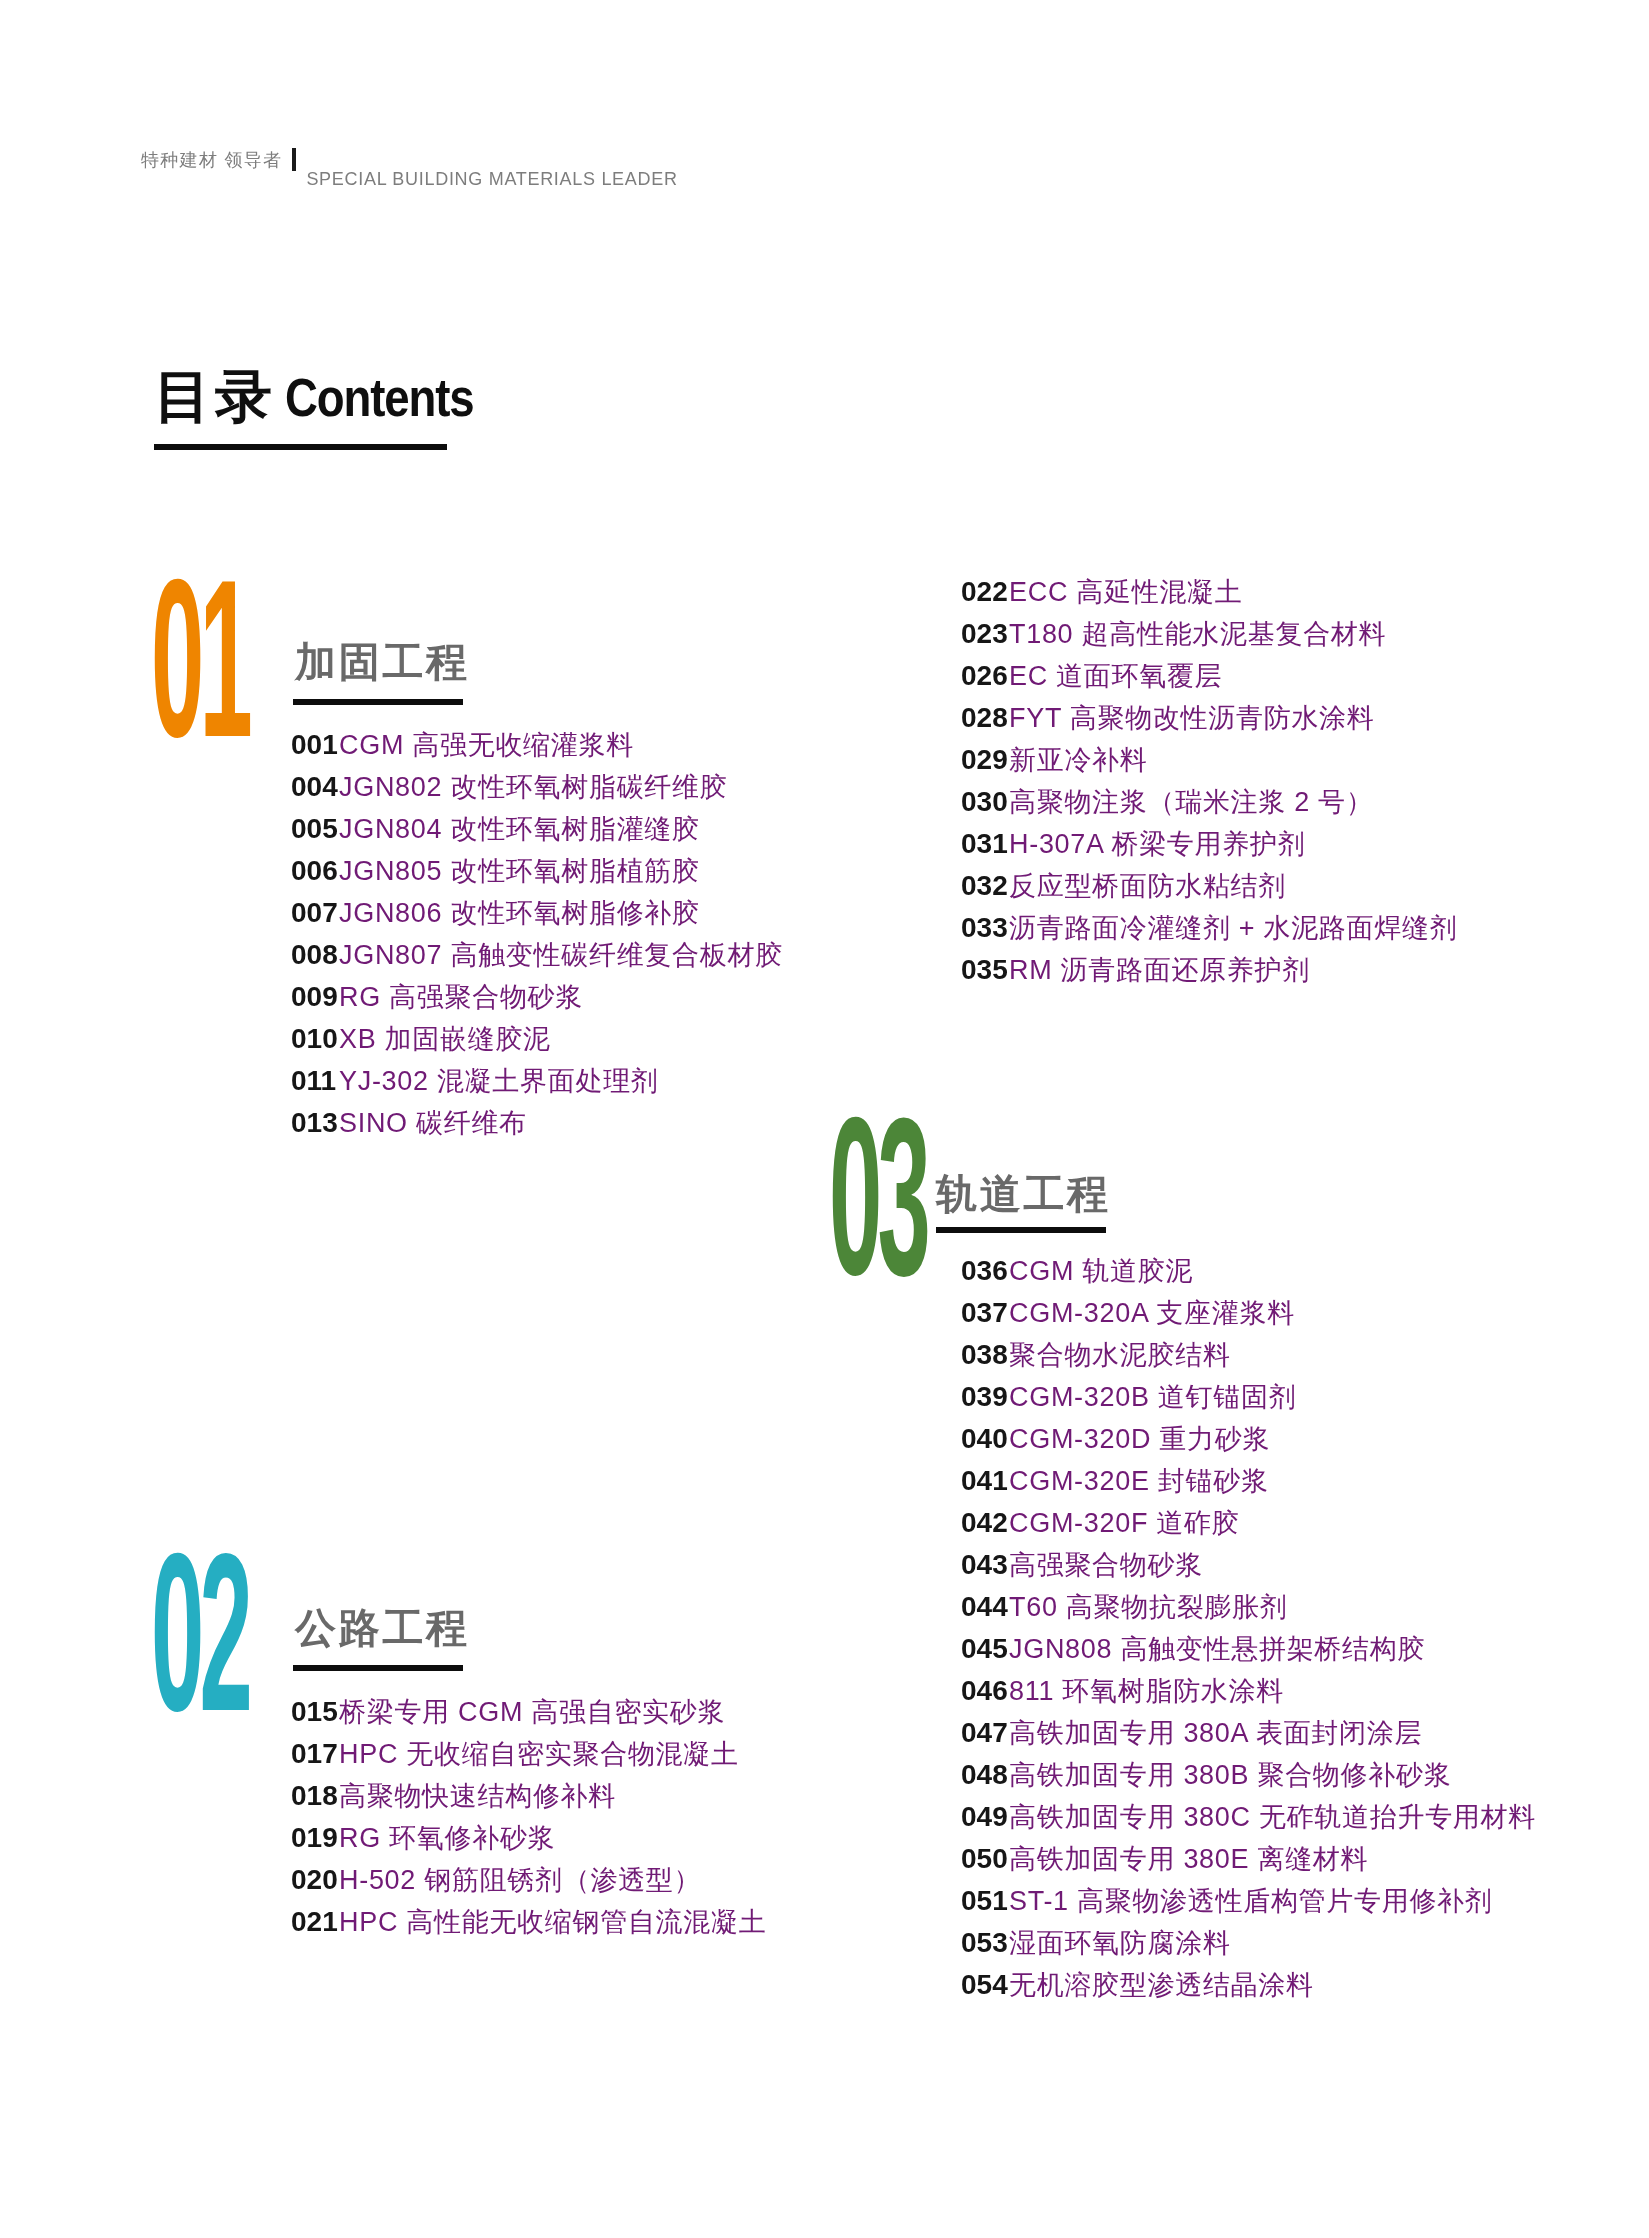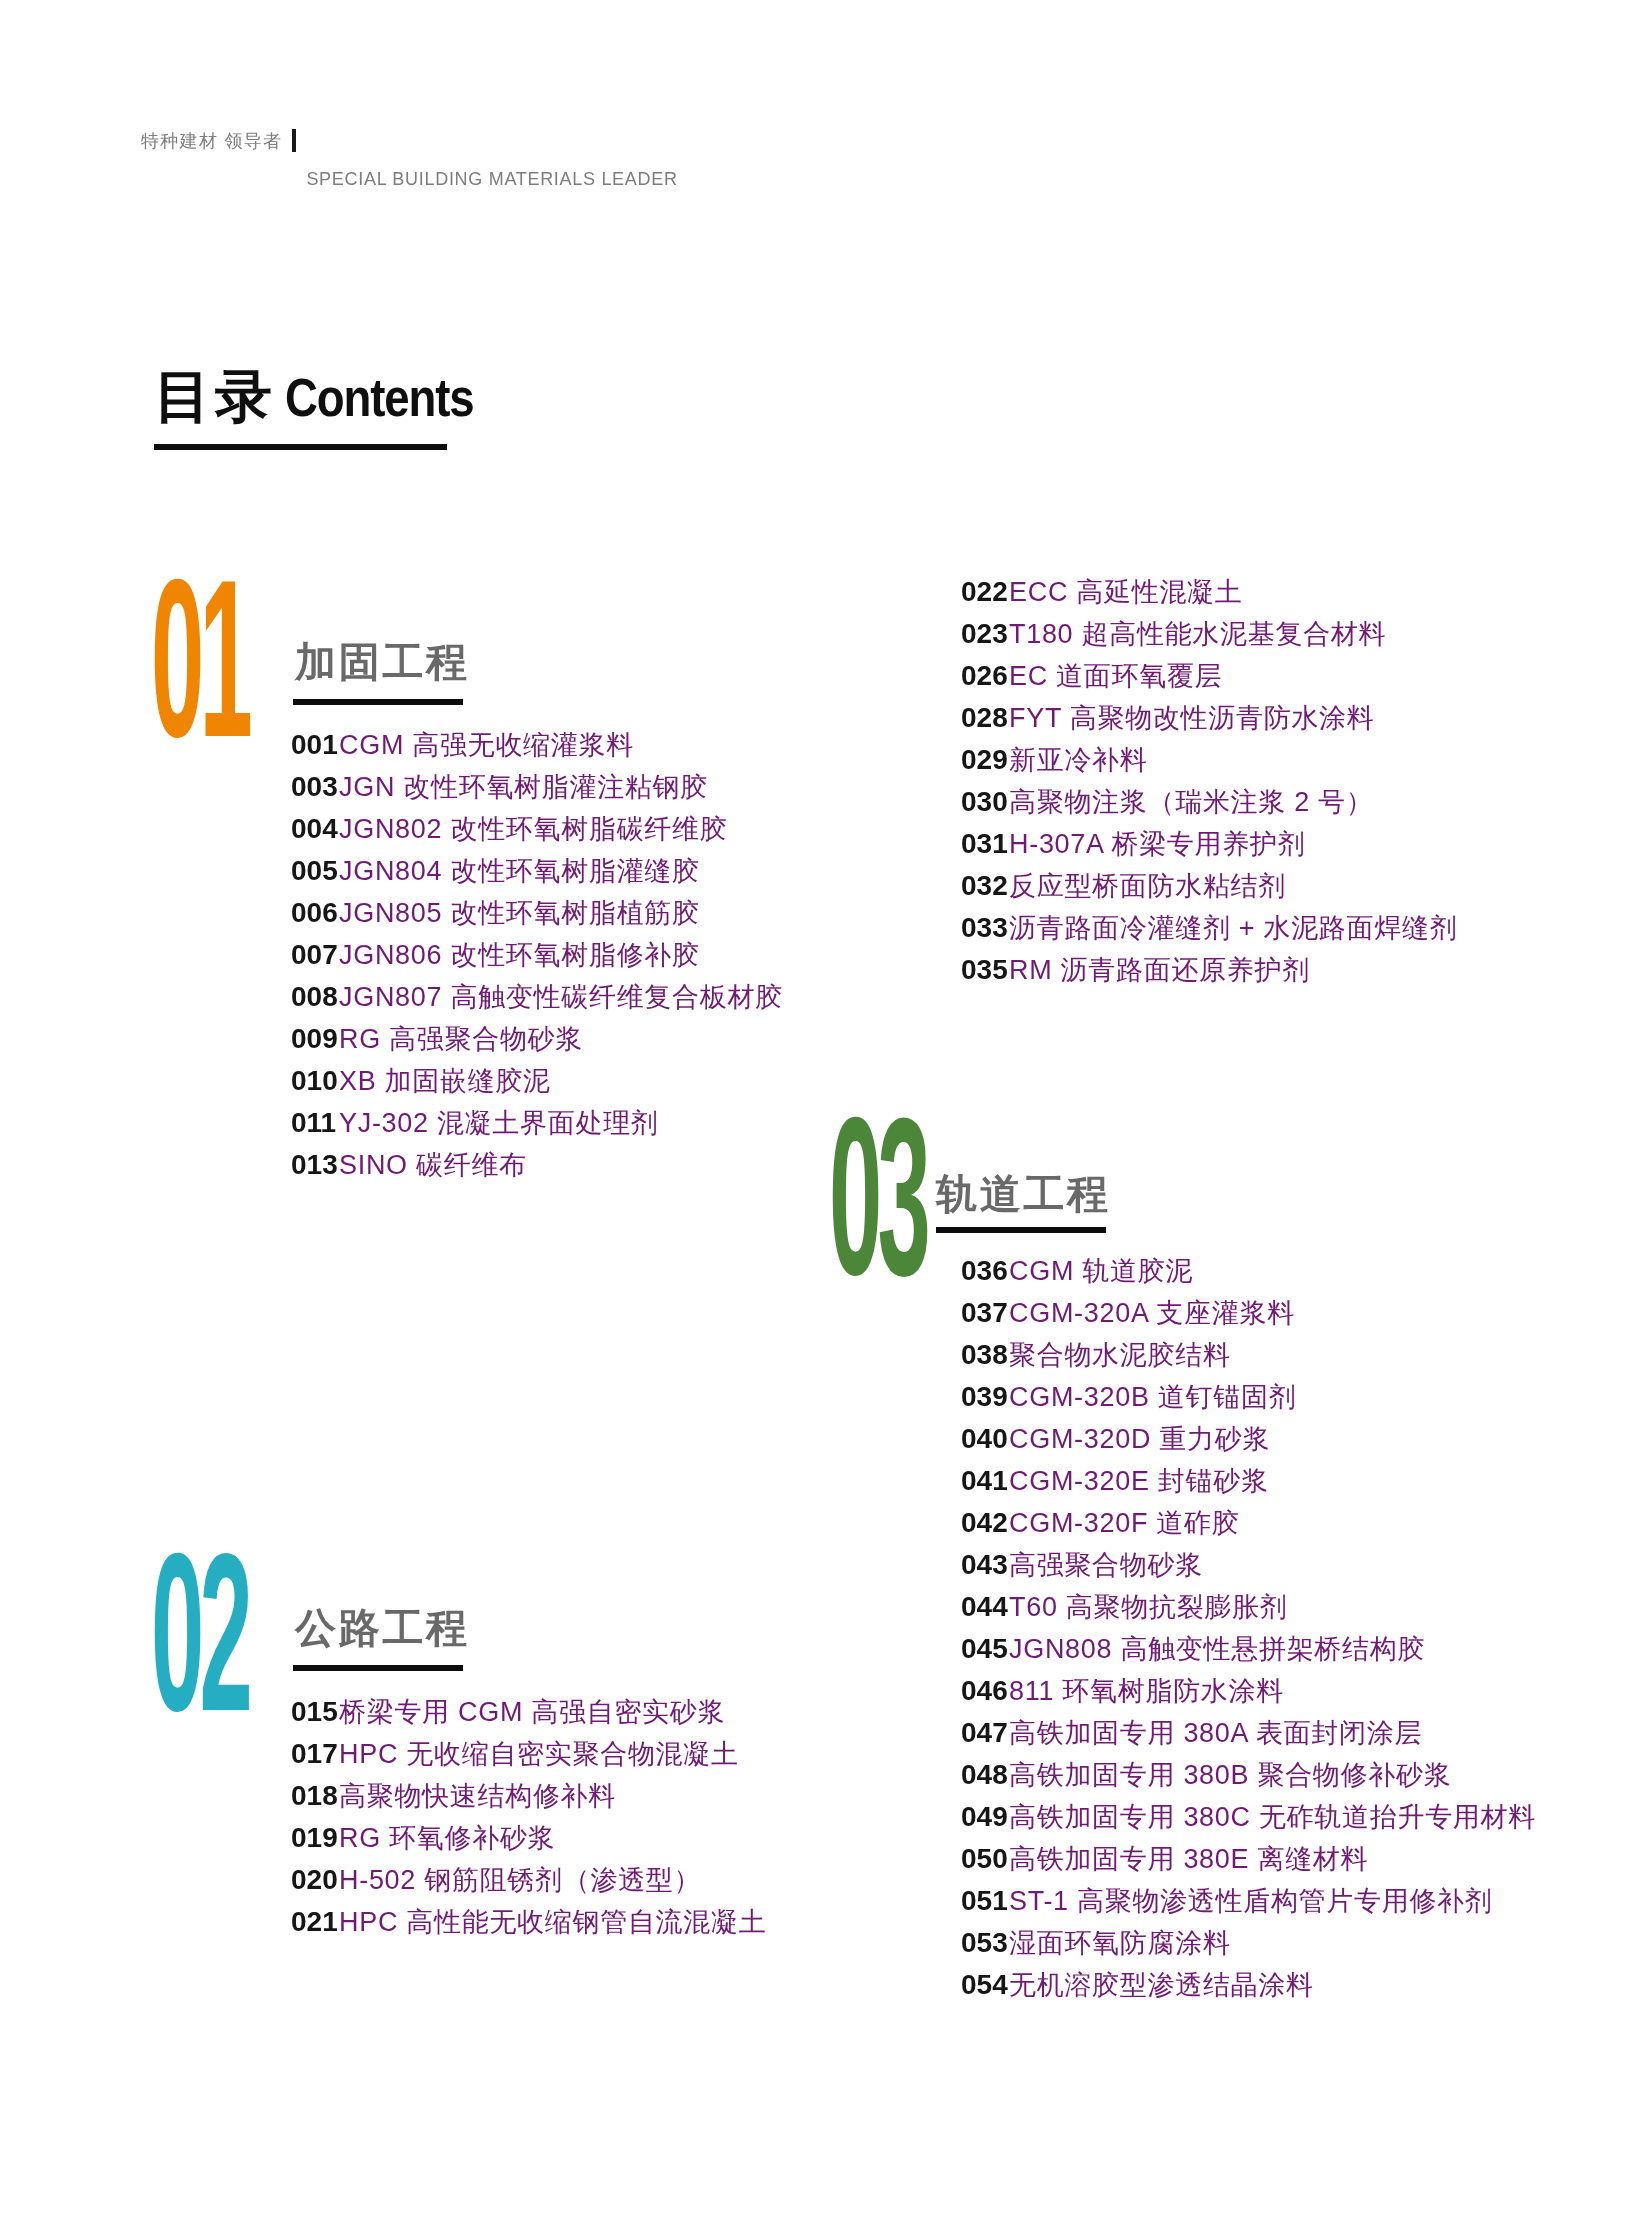--- a/index.html
+++ b/index.html
@@ -1,21 +1,21 @@
 <!DOCTYPE html>
 <html style="font-size:10.6px"><head>
 <meta charset="utf-8">
 <style>
   html,body{margin:0;padding:0;background:#ffffff;}
   .page{
     position:relative;width:1650px;height:2239px;background:#ffffff;overflow:hidden;
     font-family:"Liberation Sans","DejaVu Sans",sans-serif;color:#222;
   }
   
-  .hdr{position:absolute;left:141px;top:129px;display:flex;gap:10px;
+  .hdr{position:absolute;left:141px;top:129px;display:flex;align-items:center;gap:10px;
        color:#7d7d7d;font-size:18px;white-space:nowrap;}
   .hdr .zh{letter-spacing:1.3px;}
   .hdr .sep{width:4px;height:22.6px;background:#1a1a1a;}
   .hdr .en{letter-spacing:0.7px;margin-top:40px;}
   
   .ttl{position:absolute;left:154px;top:359px;color:#0f0f0f;font-weight:700;white-space:nowrap;}
   .ttl .zh{font-size:57px;letter-spacing:4px;}
   .ttl .en{display:inline-block;font-size:53px;transform:scaleX(.86);transform-origin:0 60%;
            margin-left:9.3px;letter-spacing:-1.3px;}
   .ttl-rule{position:absolute;left:154px;top:444px;width:293px;height:6px;background:#0d0d0d;}
@@ -50,24 +50,20 @@
 
   <div class="sec-num" style="left: 151px; top: 547px; color: rgb(239, 133, 0);">01</div>
   <div class="sec-head" style="left:295px;top:640px;">加固工程</div>
   <div class="sec-rule" style="left:293px;top:699px;"></div>
   <div class="toc" style="left:291px;top:719px;">
       <div class="toc-item">
         <span class="no">001</span>
         <span class="lb">CGM 高强无收缩灌浆料</span>
       </div>
       <div class="toc-item">
-        <span class="no">003</span>
-        <span class="lb">JGN 改性环氧树脂灌注粘钢胶</span>
-      </div>
-      <div class="toc-item">
         <span class="no">004</span>
         <span class="lb">JGN802 改性环氧树脂碳纤维胶</span>
       </div>
       <div class="toc-item">
         <span class="no">005</span>
         <span class="lb">JGN804 改性环氧树脂灌缝胶</span>
       </div>
       <div class="toc-item">
         <span class="no">006</span>
         <span class="lb">JGN805 改性环氧树脂植筋胶</span>

